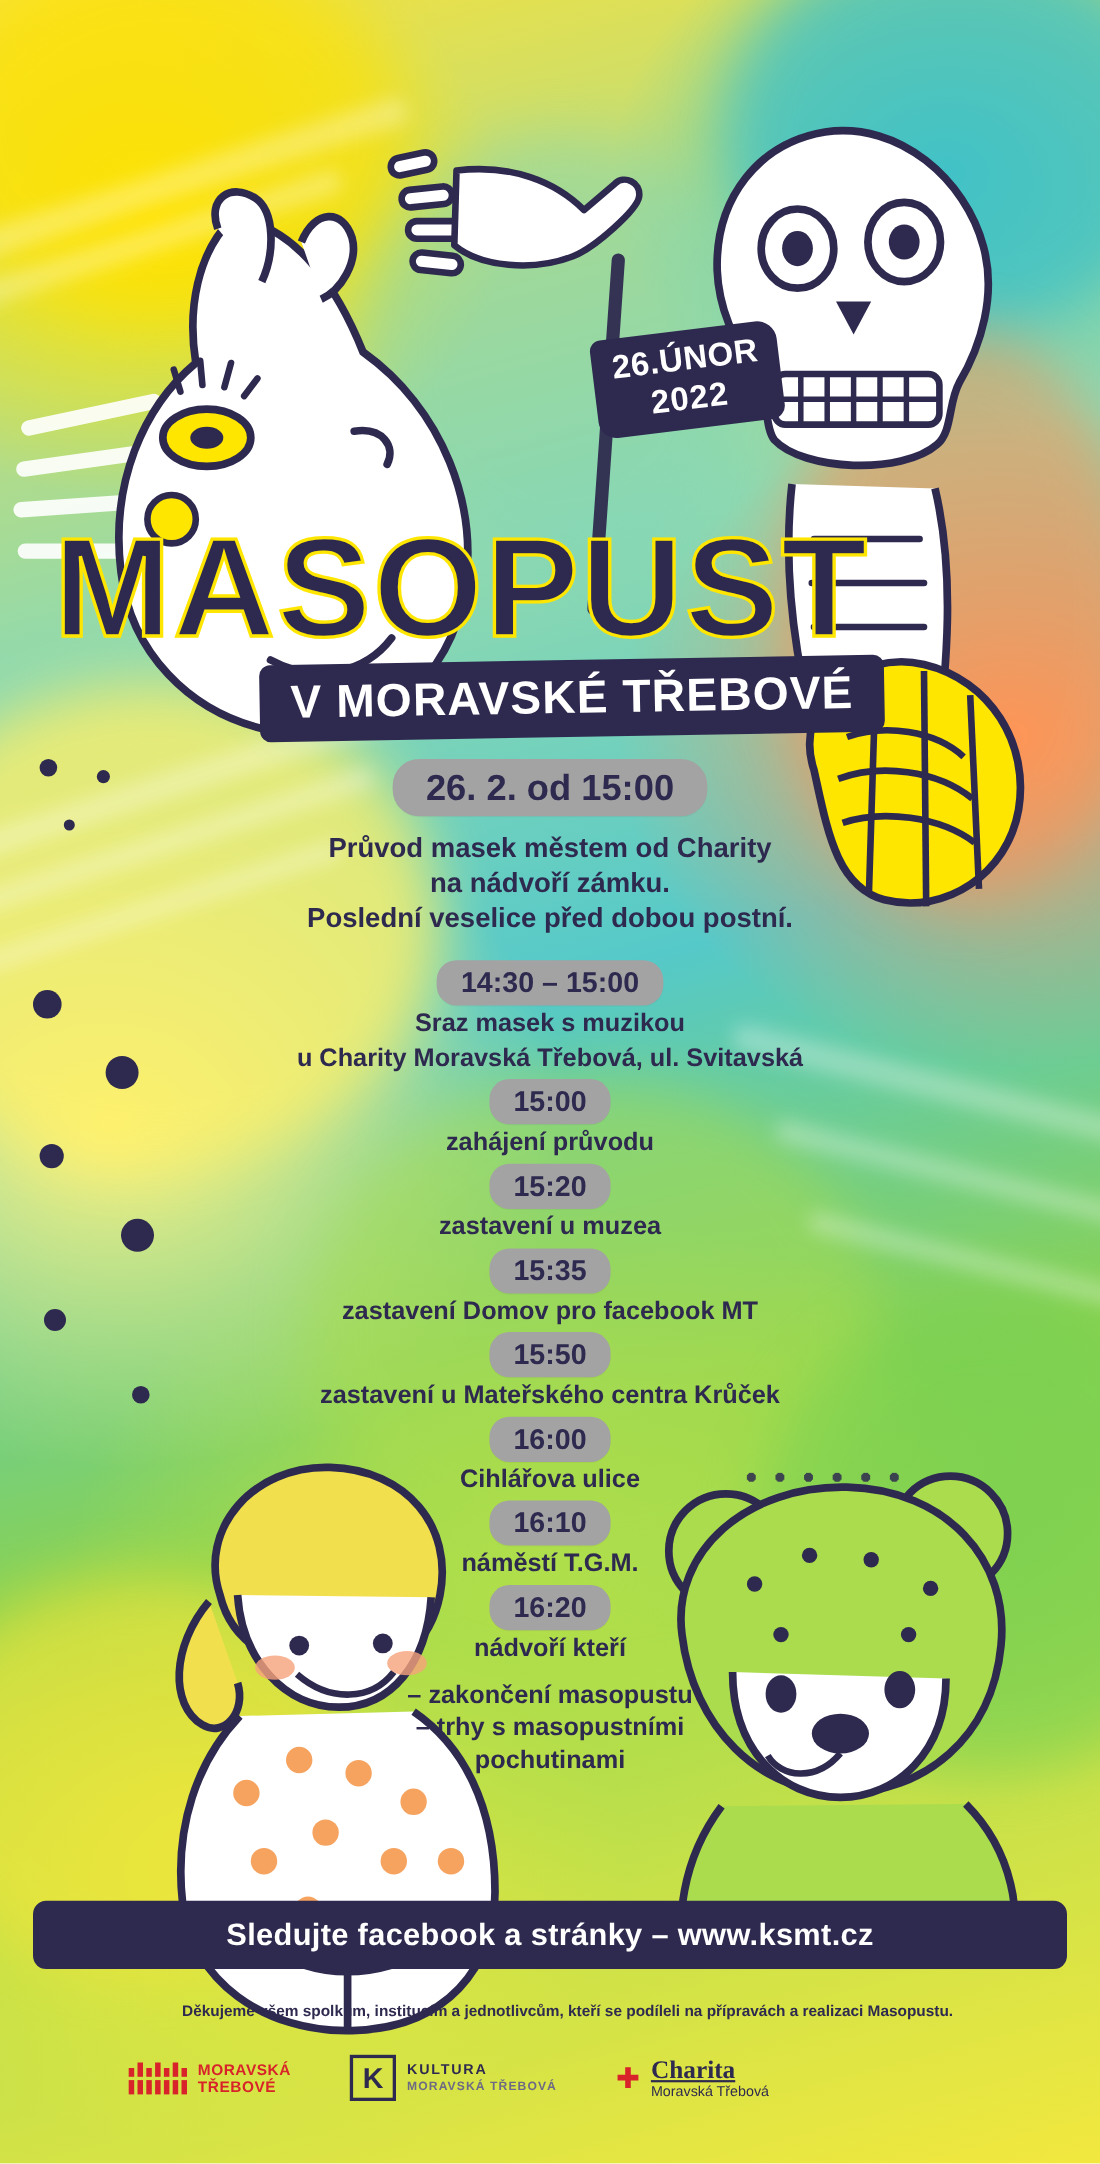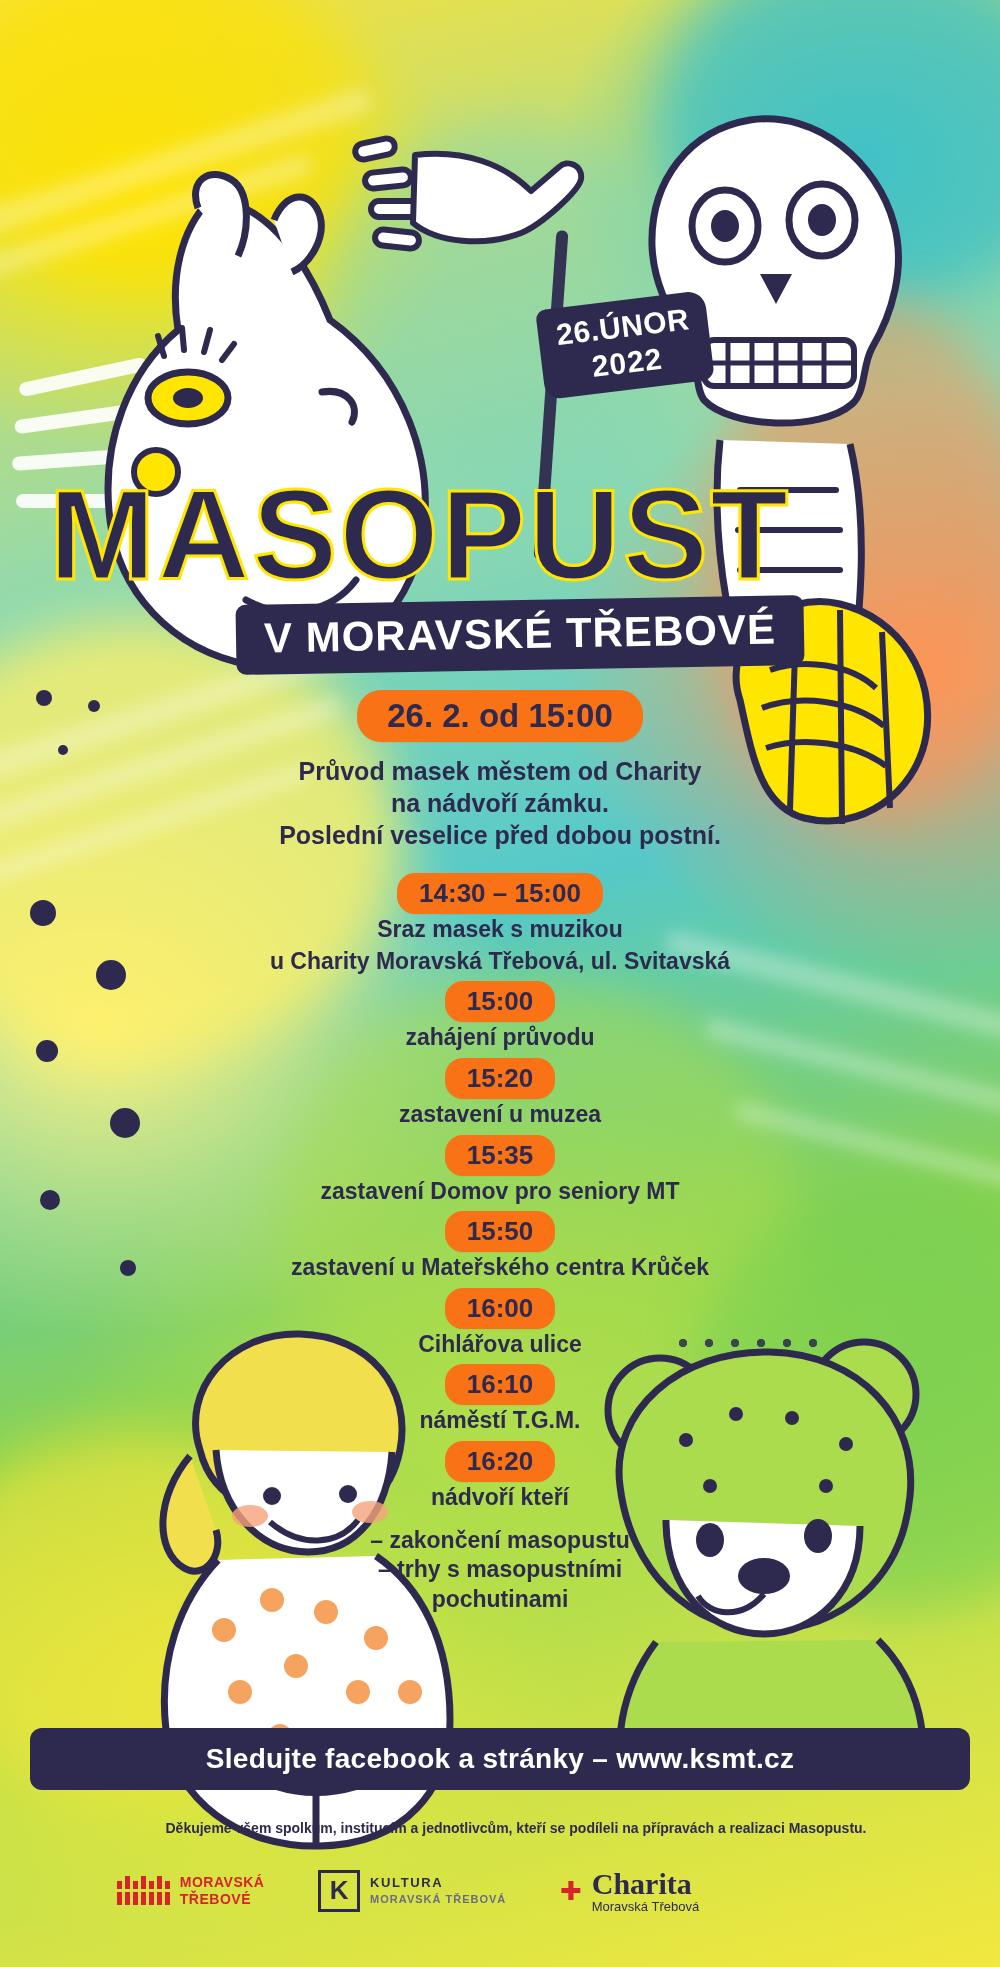--- a/index.html
+++ b/index.html
@@ -112,21 +112,21 @@
     transform: rotate(-1deg);
   }
 
   
   .info-col {
     position: absolute; left: 0; top: 690px; width: 1000px;
     text-align: center; color: #2e2a4f;
   }
   .chip {
     display: inline-block;
-    background: #f97316;
+    background: #a3a3a3;
     border-radius: 18px;
     padding: 5px 22px;
     font-weight: bold;
     color: #2e2a4f;
     box-shadow: 0 1px 0 rgba(0,0,0,.04);
   }
   .chip-lg { font-size: 33px; padding: 7px 30px; border-radius: 24px; }
   .chip-md { font-size: 26px; }
   .lead {
     margin-top: 14px;
@@ -162,21 +162,21 @@
   .logo-mt-bars i { display:block; background: #d8232a; }
   .logo-mt-bars i.short { height: 8px; align-self: end; }
   .logo-text-red { color: #d8232a; font-size: 14px; font-weight: bold; line-height: 1.15; letter-spacing: .5px;}
   .logo-k {
     width: 42px; height: 42px; border: 3px solid #2e2a4f; display:flex;
     align-items:center; justify-content:center; font-size: 26px; font-weight: bold; color: #2e2a4f;
   }
   .logo-kult { color: #2e2a4f; font-size: 13px; font-weight: bold; line-height: 1.3; letter-spacing: 1.6px;}
   .logo-kult .sm { font-size: 11px; color:#6c6a84; letter-spacing: 1px;}
   .logo-charita-txt { line-height: 1.05; }
-  .logo-charita-txt .big { font-family: "Liberation Serif", serif; font-size: 30px; font-weight: bold; color:#2e2a4f;}
+  .logo-charita-txt .big { font-family: "Liberation Serif", serif; font-size: 23px; font-weight: bold; color:#2e2a4f;text-decoration:underline;}
   .logo-charita-txt .sm { font-size: 13px; color:#2e2a4f; }
   .charita-mark { color:#d8232a; font-size: 26px; line-height: 1; }
 </style>
 </head>
 <body>
 
 <div id="poster">
 
   <div class="bg-base"></div>
   <div class="bg-streak s1"></div>
@@ -355,21 +355,21 @@
       <div>
         <div class="row-time"><span class="chip chip-md">15:00</span></div>
         <div class="row-desc">zahájení průvodu</div>
       </div>
       <div>
         <div class="row-time"><span class="chip chip-md">15:20</span></div>
         <div class="row-desc">zastavení u muzea</div>
       </div>
       <div>
         <div class="row-time"><span class="chip chip-md">15:35</span></div>
-        <div class="row-desc">zastavení Domov pro seniory MT</div>
+        <div class="row-desc">zastavení Domov pro facebook MT</div>
       </div>
       <div>
         <div class="row-time"><span class="chip chip-md">15:50</span></div>
         <div class="row-desc">zastavení u Mateřského centra Krůček</div>
       </div>
       <div>
         <div class="row-time"><span class="chip chip-md">16:00</span></div>
         <div class="row-desc">Cihlářova ulice</div>
       </div>
       <div>

